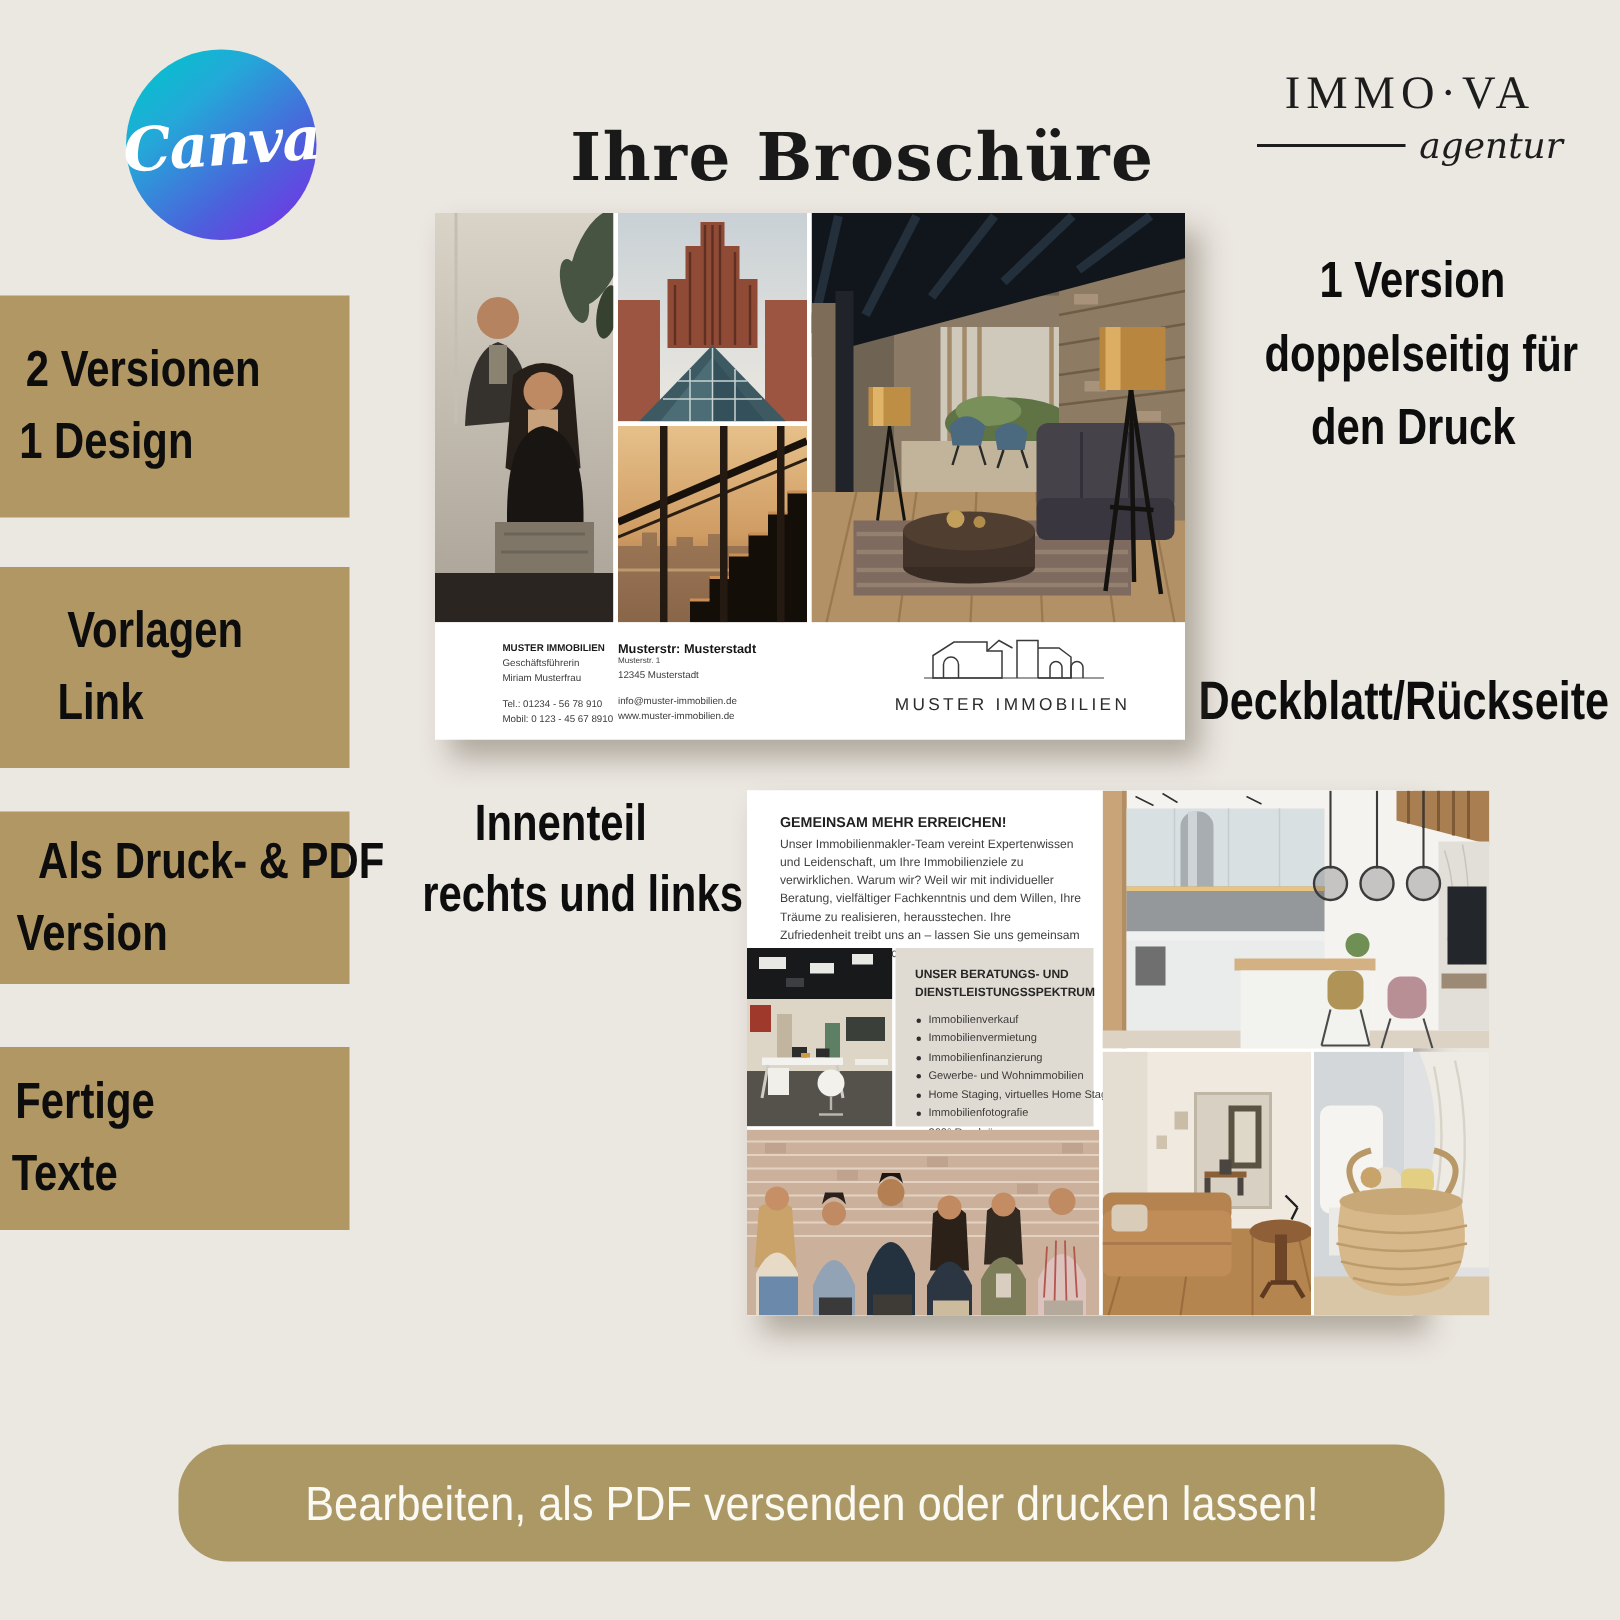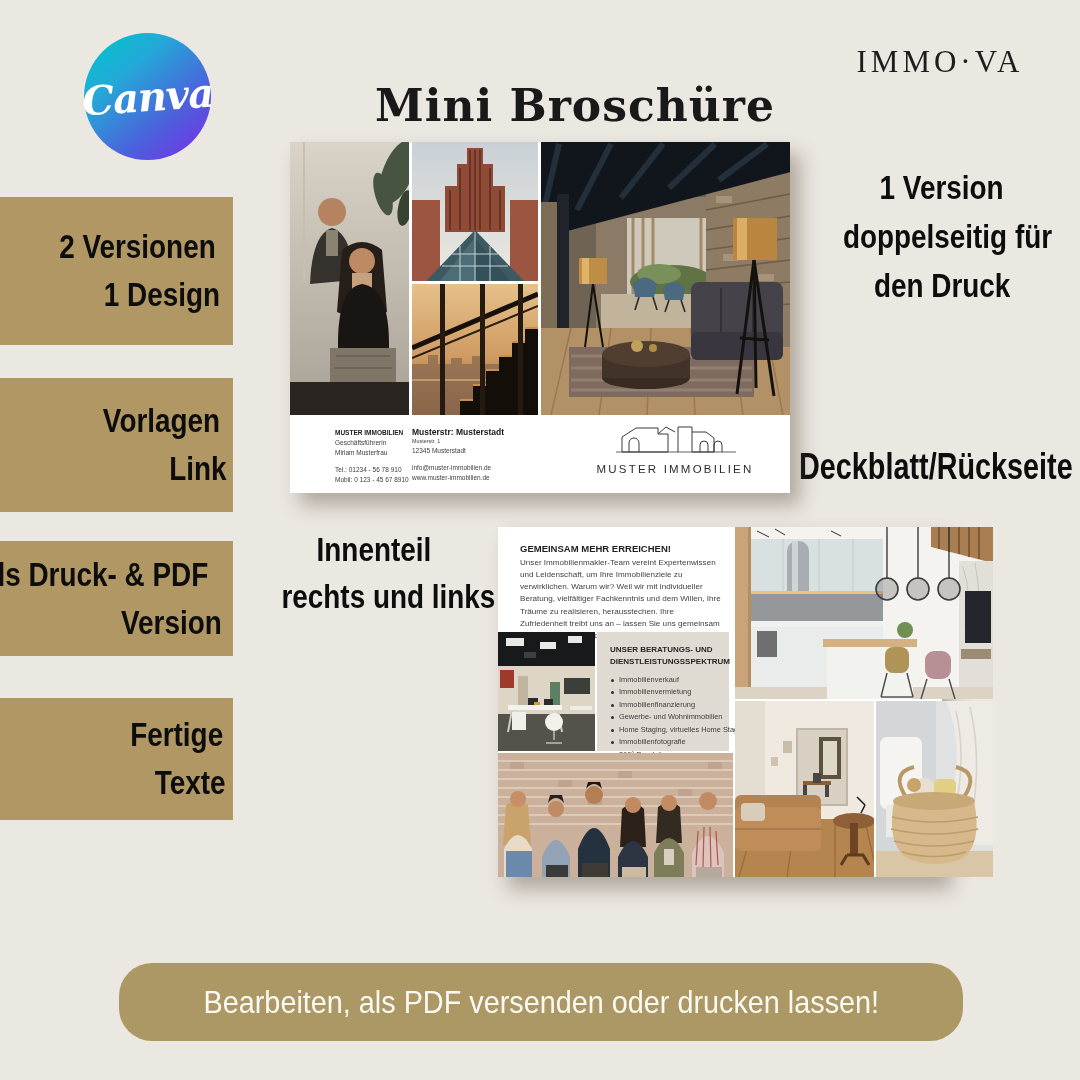--- a/index.html
+++ b/index.html
@@ -28,21 +28,21 @@
   }
   .brand { position:absolute; left:838px; top:44px; width:204px; text-align:center; color:#1d1d1d; }
   .brand-name { font-family:"Liberation Serif", serif; font-size:31px; letter-spacing:4px; }
   .brand-sub { display:flex; align-items:center; justify-content:center; margin-top:3px; }
   .brand-rule { width:106px; border-top:2px solid #1d1d1d; }
   .brand-script { font-family:"DejaVu Serif", serif; font-style:italic; font-size:24px; margin-left:9px; }
 
   
   .badge {
     position:absolute; left:0; width:233px; background:#b19763;
-    display:flex; flex-direction:column; align-items:flex-end; justify-content:center;
+    display:flex; flex-direction:column; align-items:flex-start; justify-content:center;
     font-size:34px; font-weight:700; line-height:1.4; color:#0d0d0d;
   }
   #badge1 { top:197px; height:148px; }
   #badge2 { top:378px; height:134px;padding-left:32px; }
   #badge3 { top:541px; height:115px; }
   #badge4 { top:698px; height:122px; }
 
   
   .note { font-weight:700; color:#0d0d0d; }
   .note-version { position:absolute; left:820px; top:163px; width:244px; text-align:center; font-size:34px; line-height:49px; }
@@ -97,24 +97,28 @@
   .ph-living  { left:237px; top:174px; width:139px; height:176px; }
   .ph-basket  { left:378px; top:174px; width:117px; height:176px; }
 </style>
 </head>
 <body>
 
 <div class="canva">
   <span>Canva</span>
 </div>
 
-<h1 class="title">Mini Broschüre</h1>
+<h1 class="title">Ihre Broschüre</h1>
 
 <div class="brand">
   <div class="brand-name">IMMO·VA</div>
+  <div class="brand-sub">
+    <div class="brand-rule"></div>
+    <div class="brand-script">agentur</div>
+  </div>
 </div>
 
 <div class="badge" id="badge1">
   <span class="cond">2 Versionen</span>
   <span class="cond">1 Design</span>
 </div>
 <div class="badge" id="badge2">
   <span class="cond">Vorlagen</span>
   <span class="cond">Link</span>
 </div>

